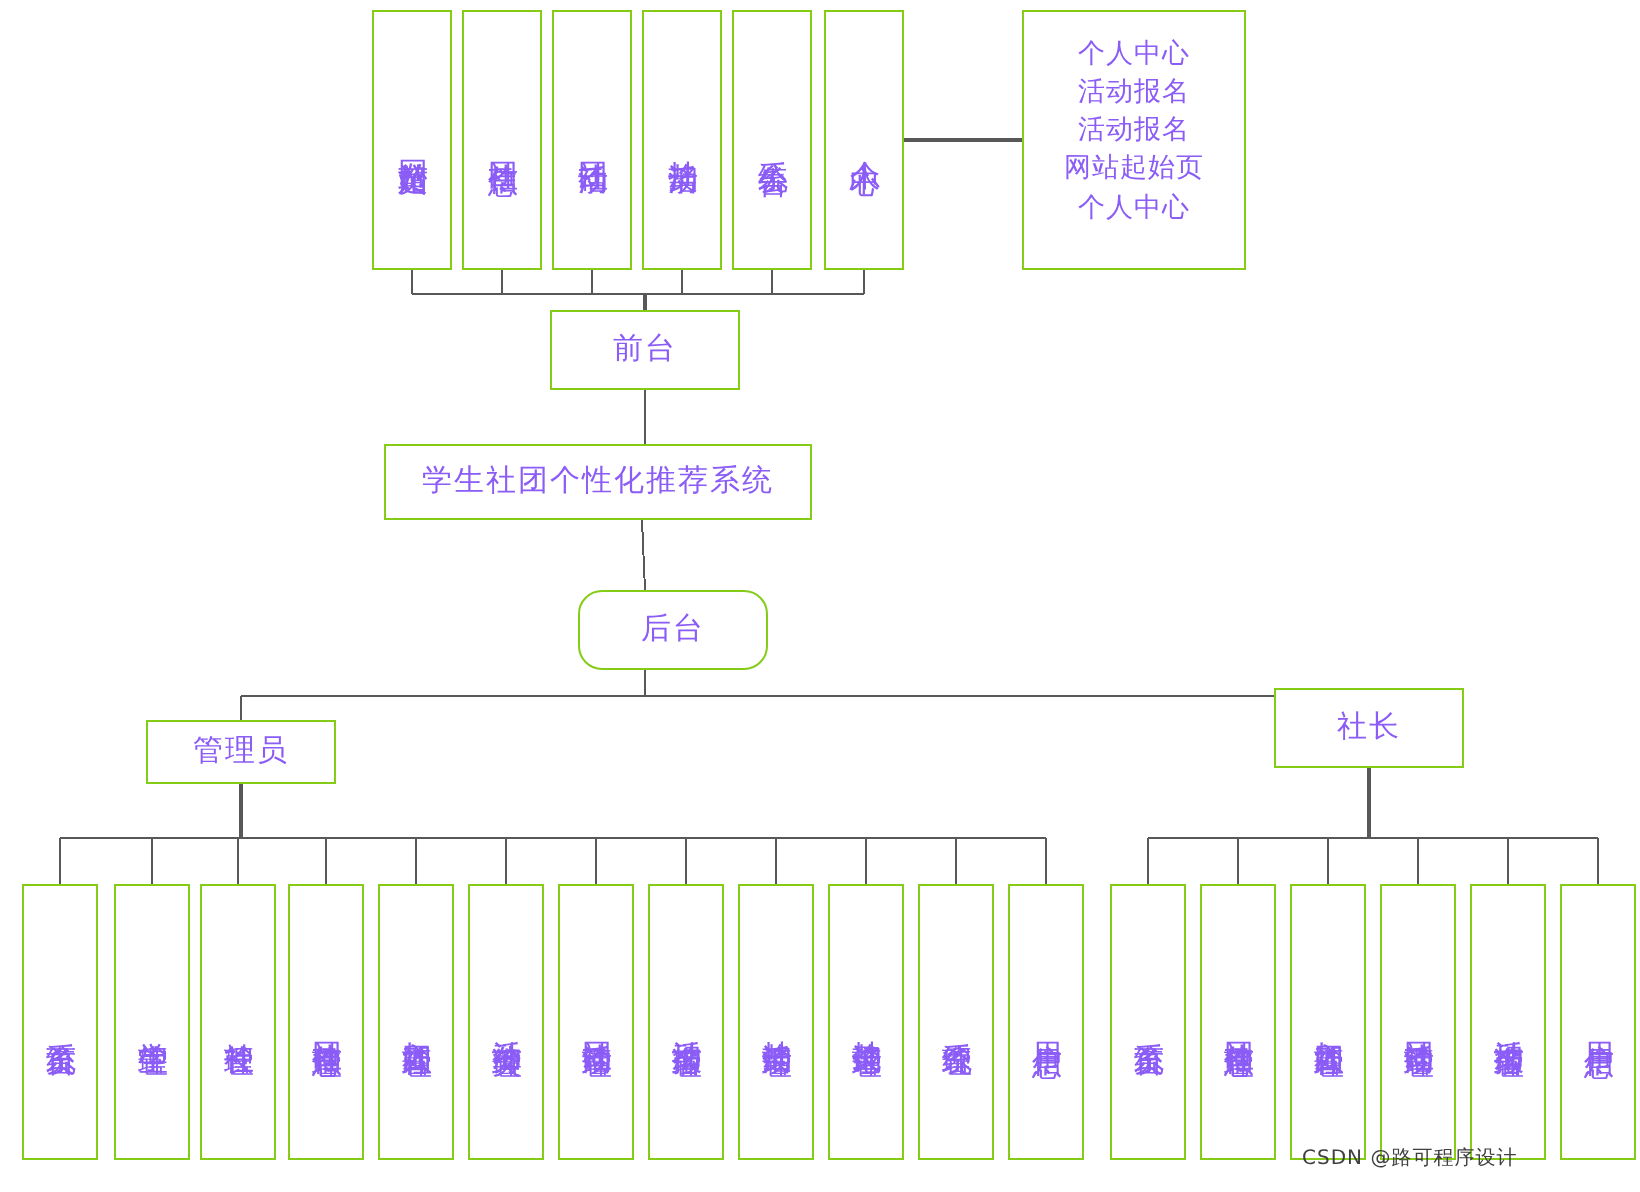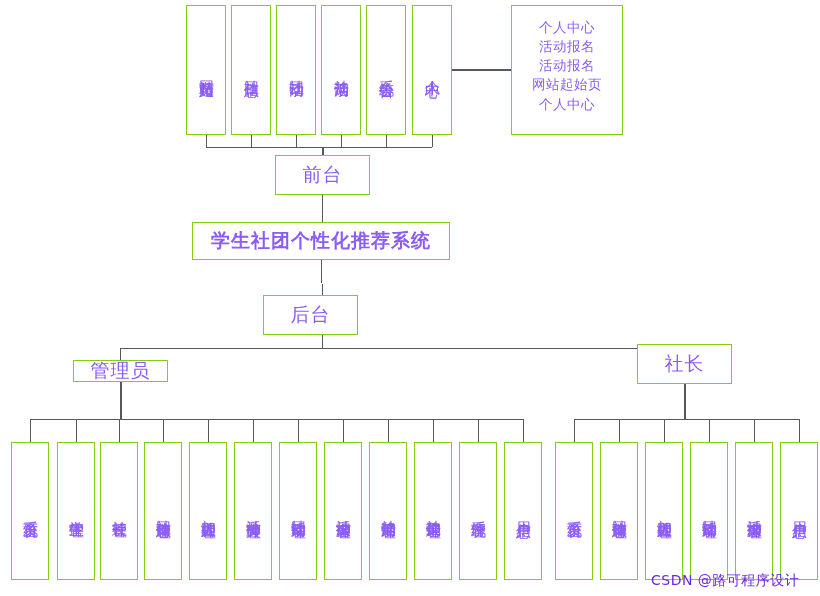--- a/index.html
+++ b/index.html
@@ -40,40 +40,40 @@
     color: #8b5cf6;
   }
   
   .node.vert {
     writing-mode: vertical-rl;
     text-orientation: upright;
     letter-spacing: 1px;
     font-size: 15px;
   }
   .node.horiz {
-    font-size: 19px;
+    font-size: 15px;
     letter-spacing: 1px;
     text-align: right;
   }
   .node.multiline {
     display: block;
     padding-top: 12px;
     font-size: 13.5px;
     line-height: 1.42;
     letter-spacing: 0.5px;
   }
   .node.multiline .line {
     display: block;
     text-align: center;
     white-space: nowrap;
   }
   .watermark {
     position: absolute;
-    font-size: 14px;
-    color: #6d28d9;
+    font-size: 10px;
+    color: #404040;
     letter-spacing: 0.5px;
     white-space: nowrap;
     user-select: none;
   }
 </style>
 </head>
 <body>
 
 <div id="canvas">
 
@@ -131,26 +131,26 @@
   <div class="node multiline" id="personal-center-detail" style="left: 511px; top: 5px; width: 112px; height: 130px;">
       <span class="line">个人中心</span>
       <span class="line">活动报名</span>
       <span class="line">活动报名</span>
       <span class="line">网站起始页</span>
       <span class="line">个人中心</span>
     </div>
 
   <div class="node horiz" id="frontend-box" style="left: 275px; top: 155px; width: 95px; height: 40px;">前台</div>
 
-  <div class="node horiz" id="system-box" style="left: 192px; top: 222px; width: 258px; height: 38px; font-weight: bold;">学生社团个性化推荐系统</div>
+  <div class="node horiz" id="system-box" style="left: 192px; top: 222px; width: 214px; height: 38px;">学生社团个性化推荐系统</div>
 
-  <div class="node horiz" id="backend-box" style="left: 263px; top: 295px; width: 95px; height: 40px;">后台</div>
+  <div class="node horiz" id="backend-box" style="left: 289px; top: 295px; width: 95px; height: 40px; border-radius: 12px;">后台</div>
 
   <div id="role-boxes">
-      <div class="node horiz" style="left: 73px; top: 360px; width: 95px; height: 22px;">管理员</div>
+      <div class="node horiz" style="left: 73px; top: 360px; width: 95px; height: 32px;">管理员</div>
       <div class="node horiz" style="left: 637px; top: 344px; width: 95px; height: 40px;">社长</div>
     </div>
 
   <div id="admin-modules">
       <div class="node vert" style="left: 11px; top: 442px; width: 38px; height: 138px;">系统首页</div>
       <div class="node vert" style="left: 57px; top: 442px; width: 38px; height: 138px;">学生管理</div>
       <div class="node vert" style="left: 100px; top: 442px; width: 38px; height: 138px;">社长管理</div>
       <div class="node vert" style="left: 144px; top: 442px; width: 38px; height: 138px;">社团信息管理</div>
       <div class="node vert" style="left: 189px; top: 442px; width: 38px; height: 138px;">加入社团管理</div>
       <div class="node vert" style="left: 234px; top: 442px; width: 38px; height: 138px;">活动分类管理</div>

